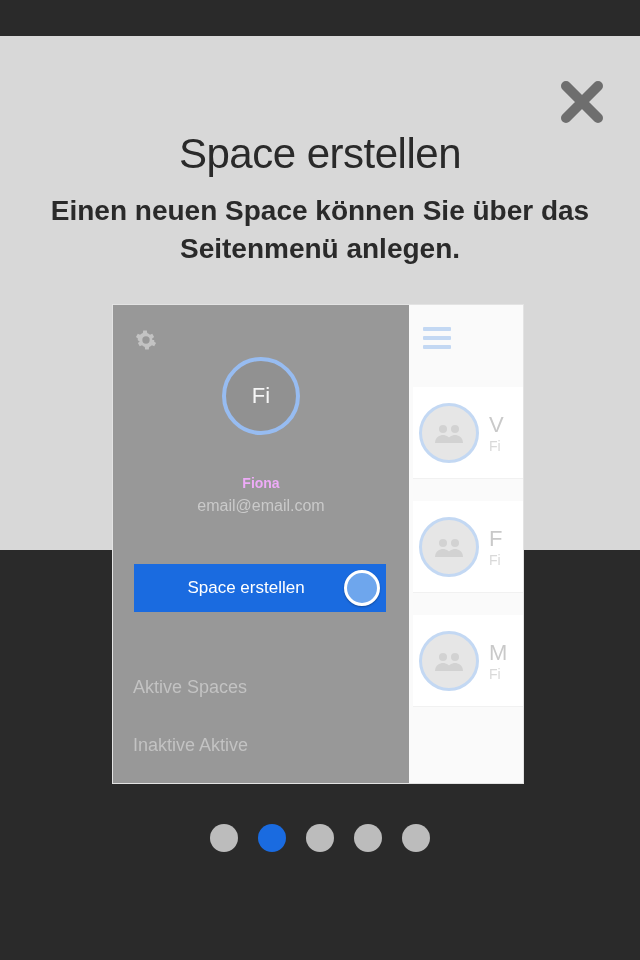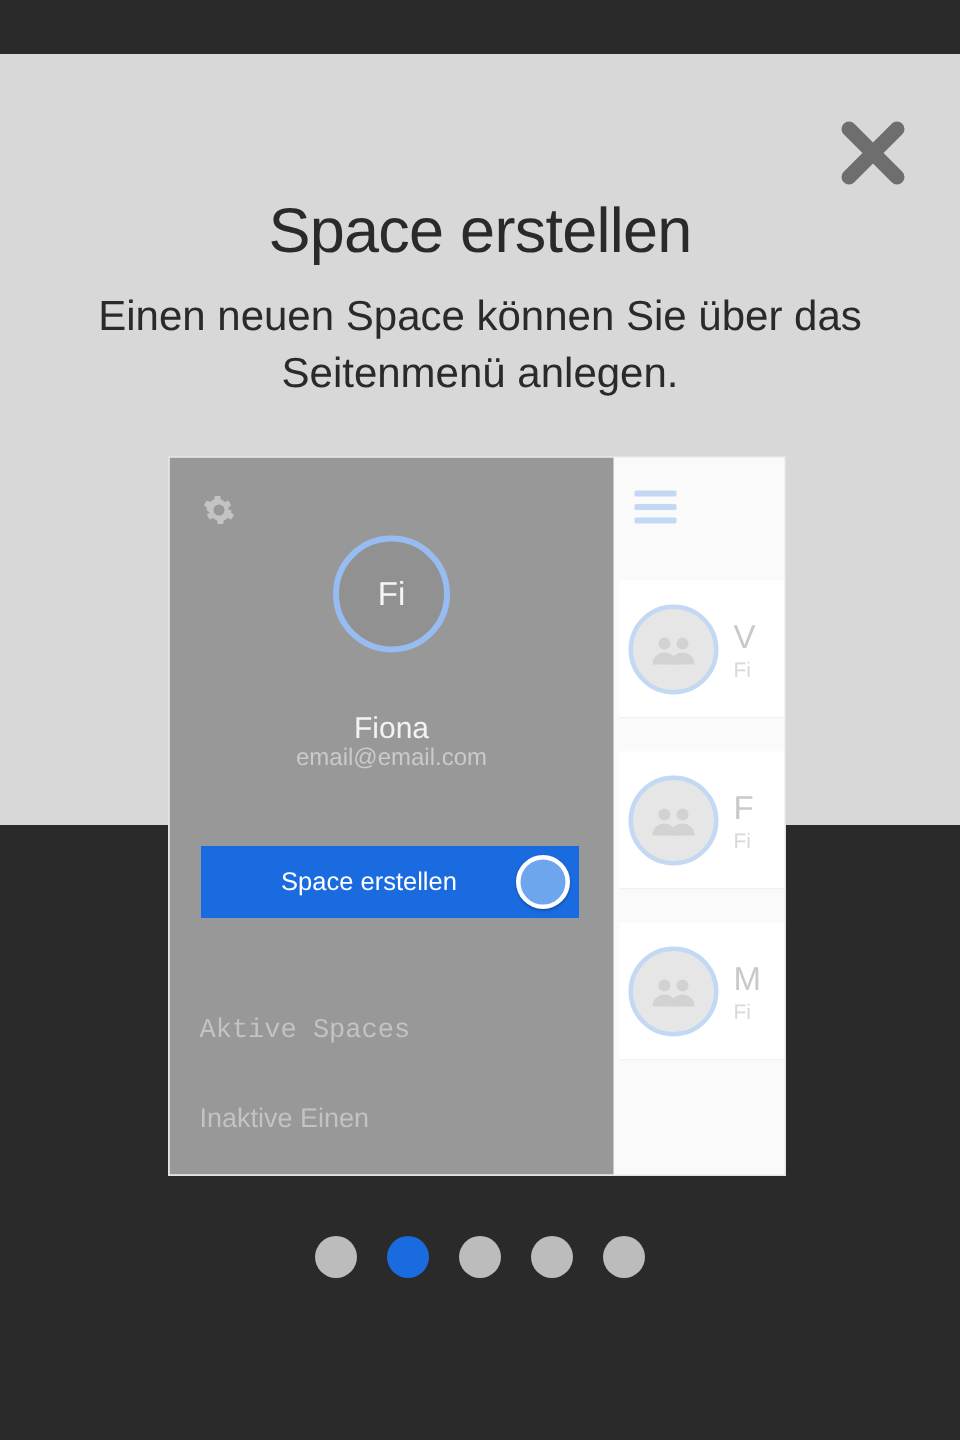--- a/index.html
+++ b/index.html
@@ -51,21 +51,21 @@
       letter-spacing: -0.5px;
       z-index: 5;
     }
     .subtitle {
       position: absolute;
       top: 192px;
       left: 30px;
       right: 30px;
       text-align: center;
       font-size: 28px;
-      font-weight: 400;
+      font-weight: 700;
       color: #2a2a2a;
       line-height: 1.35;
       z-index: 5;
     }
     .phone-preview {
       position: absolute;
       left: 112px;
       top: 304px;
       width: 412px;
       height: 480px;
@@ -110,23 +110,23 @@
       color: #e8e8e8;
       font-size: 22px;
       font-weight: 400;
     }
     .user-name {
       position: absolute;
       top: 170px;
       left: 0;
       right: 0;
       text-align: center;
-      color: #e5e5e5;
-      font-size: 20px;
-      font-weight: 400;
+      color: #d946ef;
+      font-size: 14px;
+      font-weight: 700;
     }
     .user-email {
       position: absolute;
       top: 192px;
       left: 0;
       right: 0;
       text-align: center;
       color: #8a8a8a;
       font-size: 16px;
     }
@@ -159,21 +159,21 @@
       background: #6ea6ed;
       border: 3px solid #fff;
       box-shadow: 0 1px 2px rgba(0,0,0,0.3);
     }
     .section-label {
       position: absolute;
       left: 20px;
       color: #7a7a7a;
       font-size: 18px;
     }
-    .section-active { top: 372px; font-family: Liberation Mono, monospace; }
+    .section-active { top: 372px; }
     .section-inactive { top: 430px; }
     .main-area {
       position: absolute;
       left: 296px;
       top: 0;
       right: 0;
       bottom: 0;
       background: #f4f4f4;
     }
     .hamburger-icon {
@@ -310,21 +310,21 @@
         <path fill="currentColor" d="M12 8a4 4 0 100 8 4 4 0 000-8zm9 4c0 .6-.05 1.2-.15 1.76l2.1 1.64-2 3.46-2.48-1a8.9 8.9 0 01-3.04 1.76l-.38 2.64h-4l-.38-2.64a8.9 8.9 0 01-3.04-1.76l-2.48 1-2-3.46 2.1-1.64A9.2 9.2 0 013 12c0-.6.05-1.2.15-1.76L1.05 8.6l2-3.46 2.48 1a8.9 8.9 0 013.04-1.76L8.95 1.74h4l.38 2.64a8.9 8.9 0 013.04 1.76l2.48-1 2 3.46-2.1 1.64c.1.56.15 1.16.15 1.76z"></path>
       </svg>
     </div>
     <div class="avatar-ring">
       <div class="avatar-initials">Fi</div>
     </div>
     <div class="user-name">Fiona</div>
     <div class="user-email">email@email.com</div>
 
     <div class="section-label section-active">Aktive Spaces</div>
-    <div class="section-label section-inactive">Inaktive Einen</div>
+    <div class="section-label section-inactive">Inaktive Aktive</div>
   </div>
 
 </div>
 
 <div class="overlay-veil"></div>
 
 <div style="position:absolute; left:134px; top:564px; width:252px; height:48px; z-index:10;" class="create-space-btn">
   <span>Space erstellen</span>
   <div class="circle-highlight"></div>
 </div>

